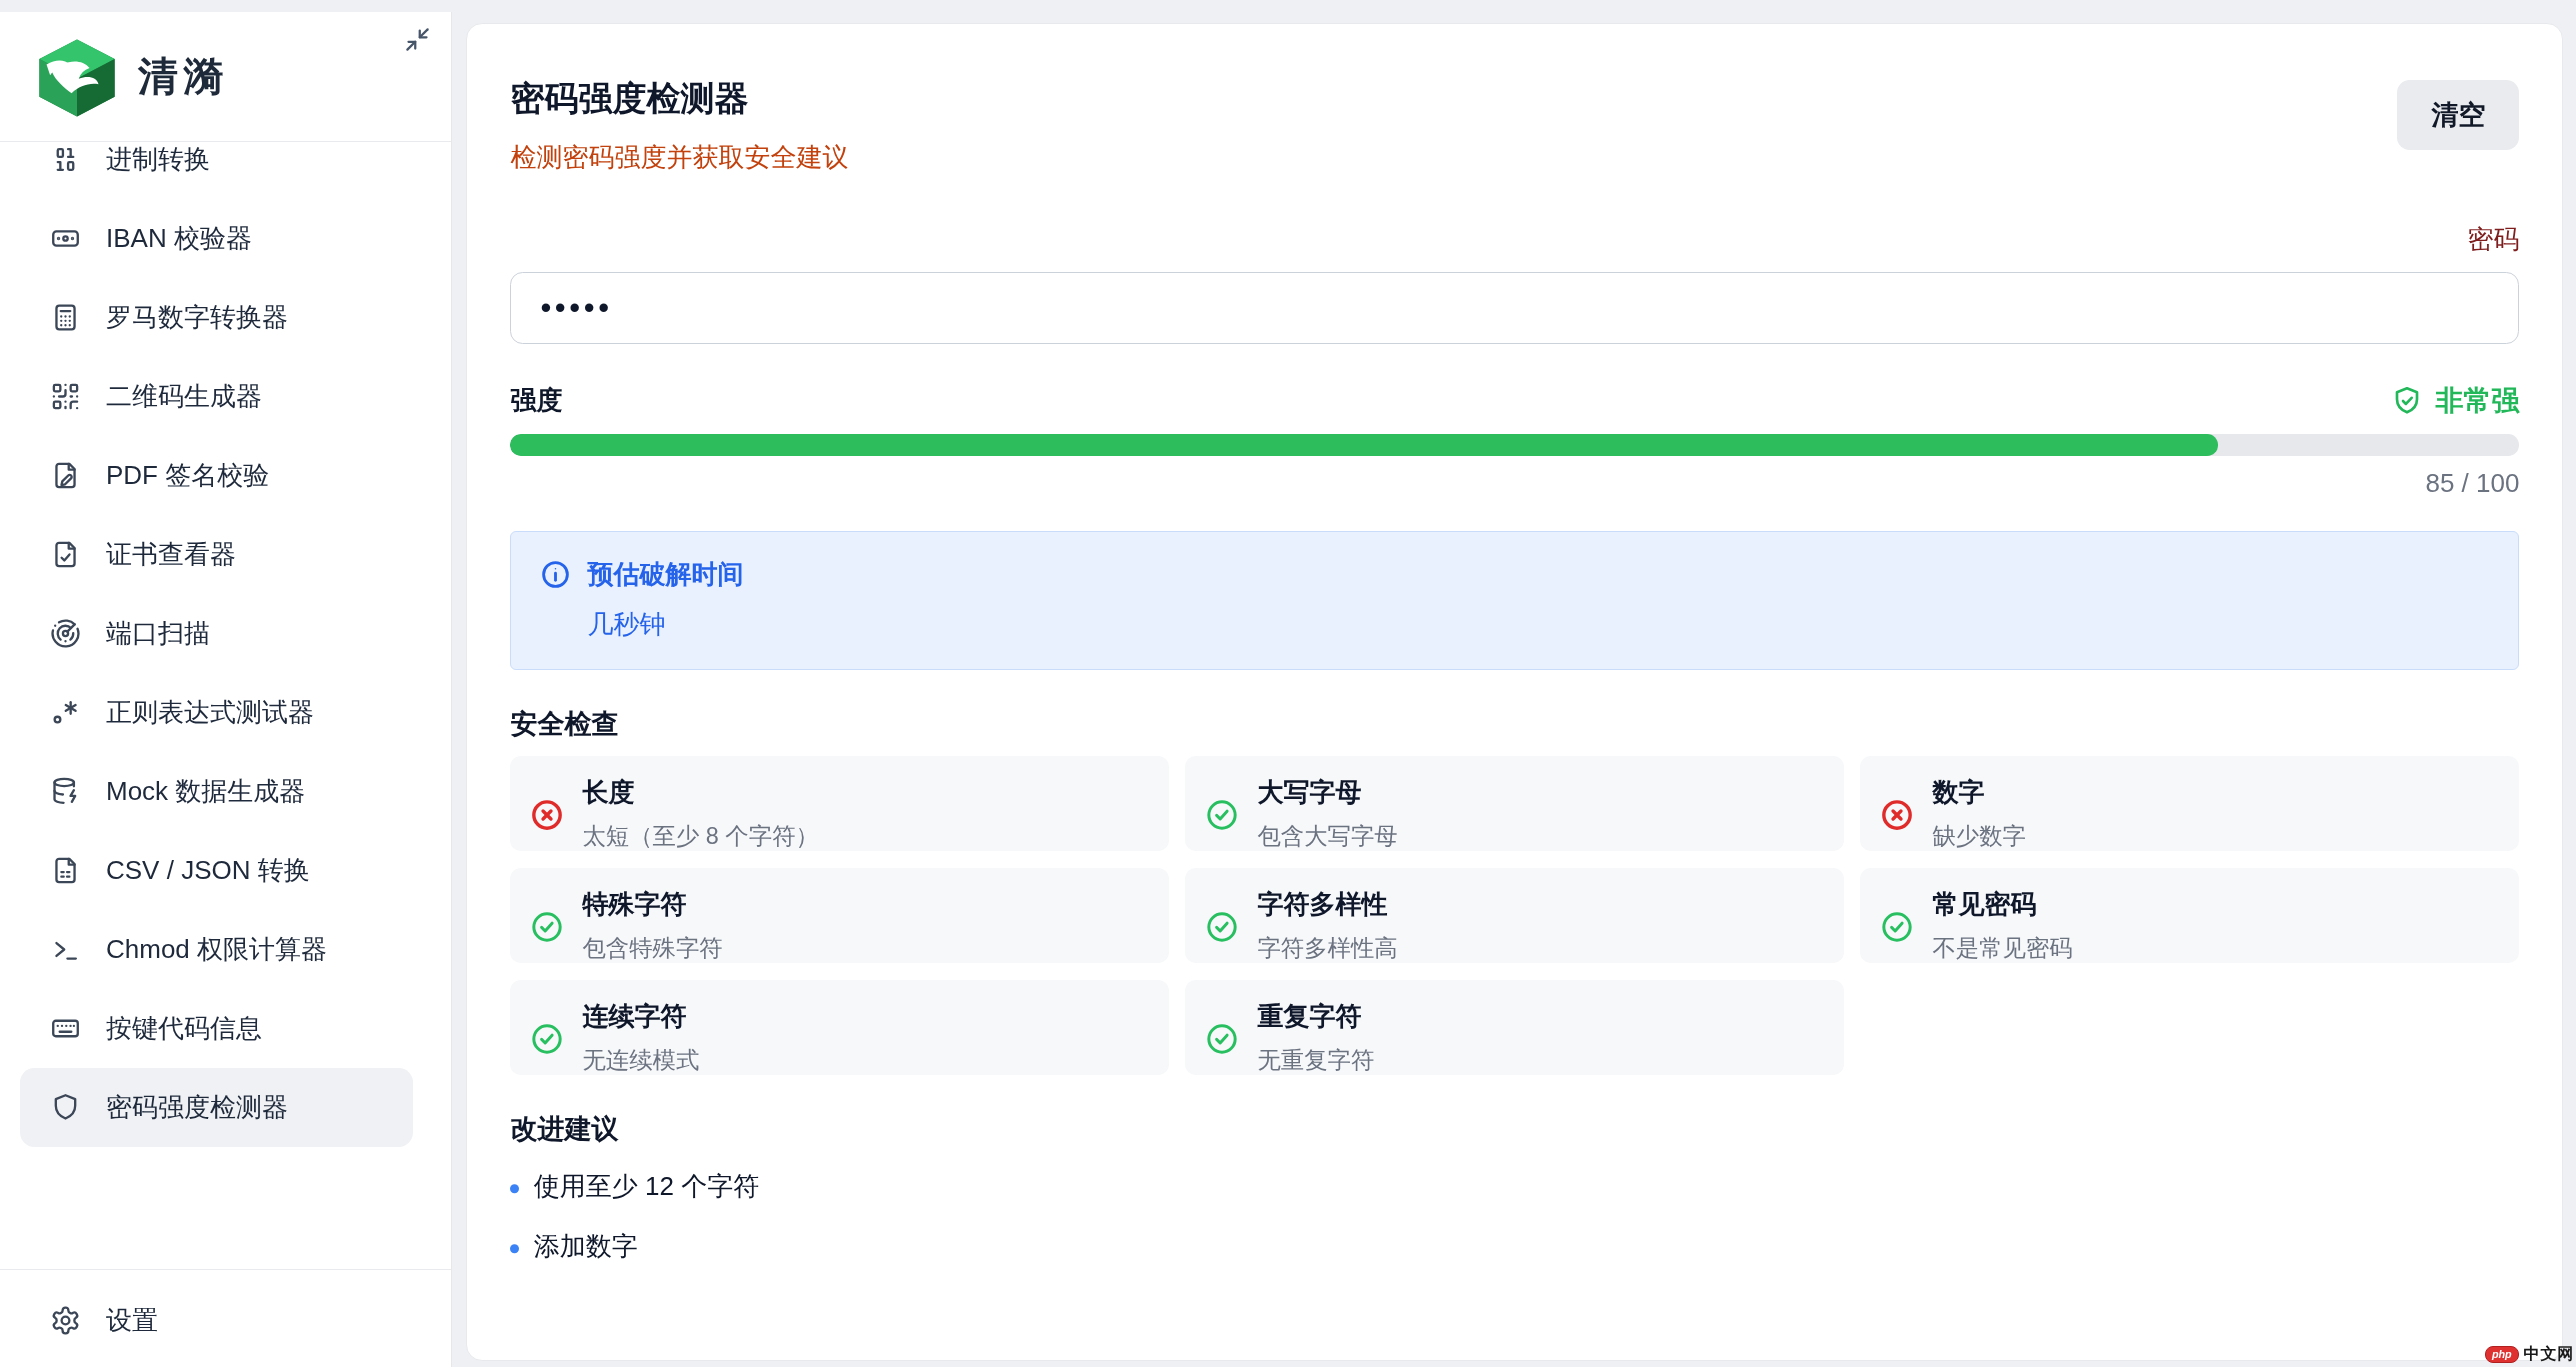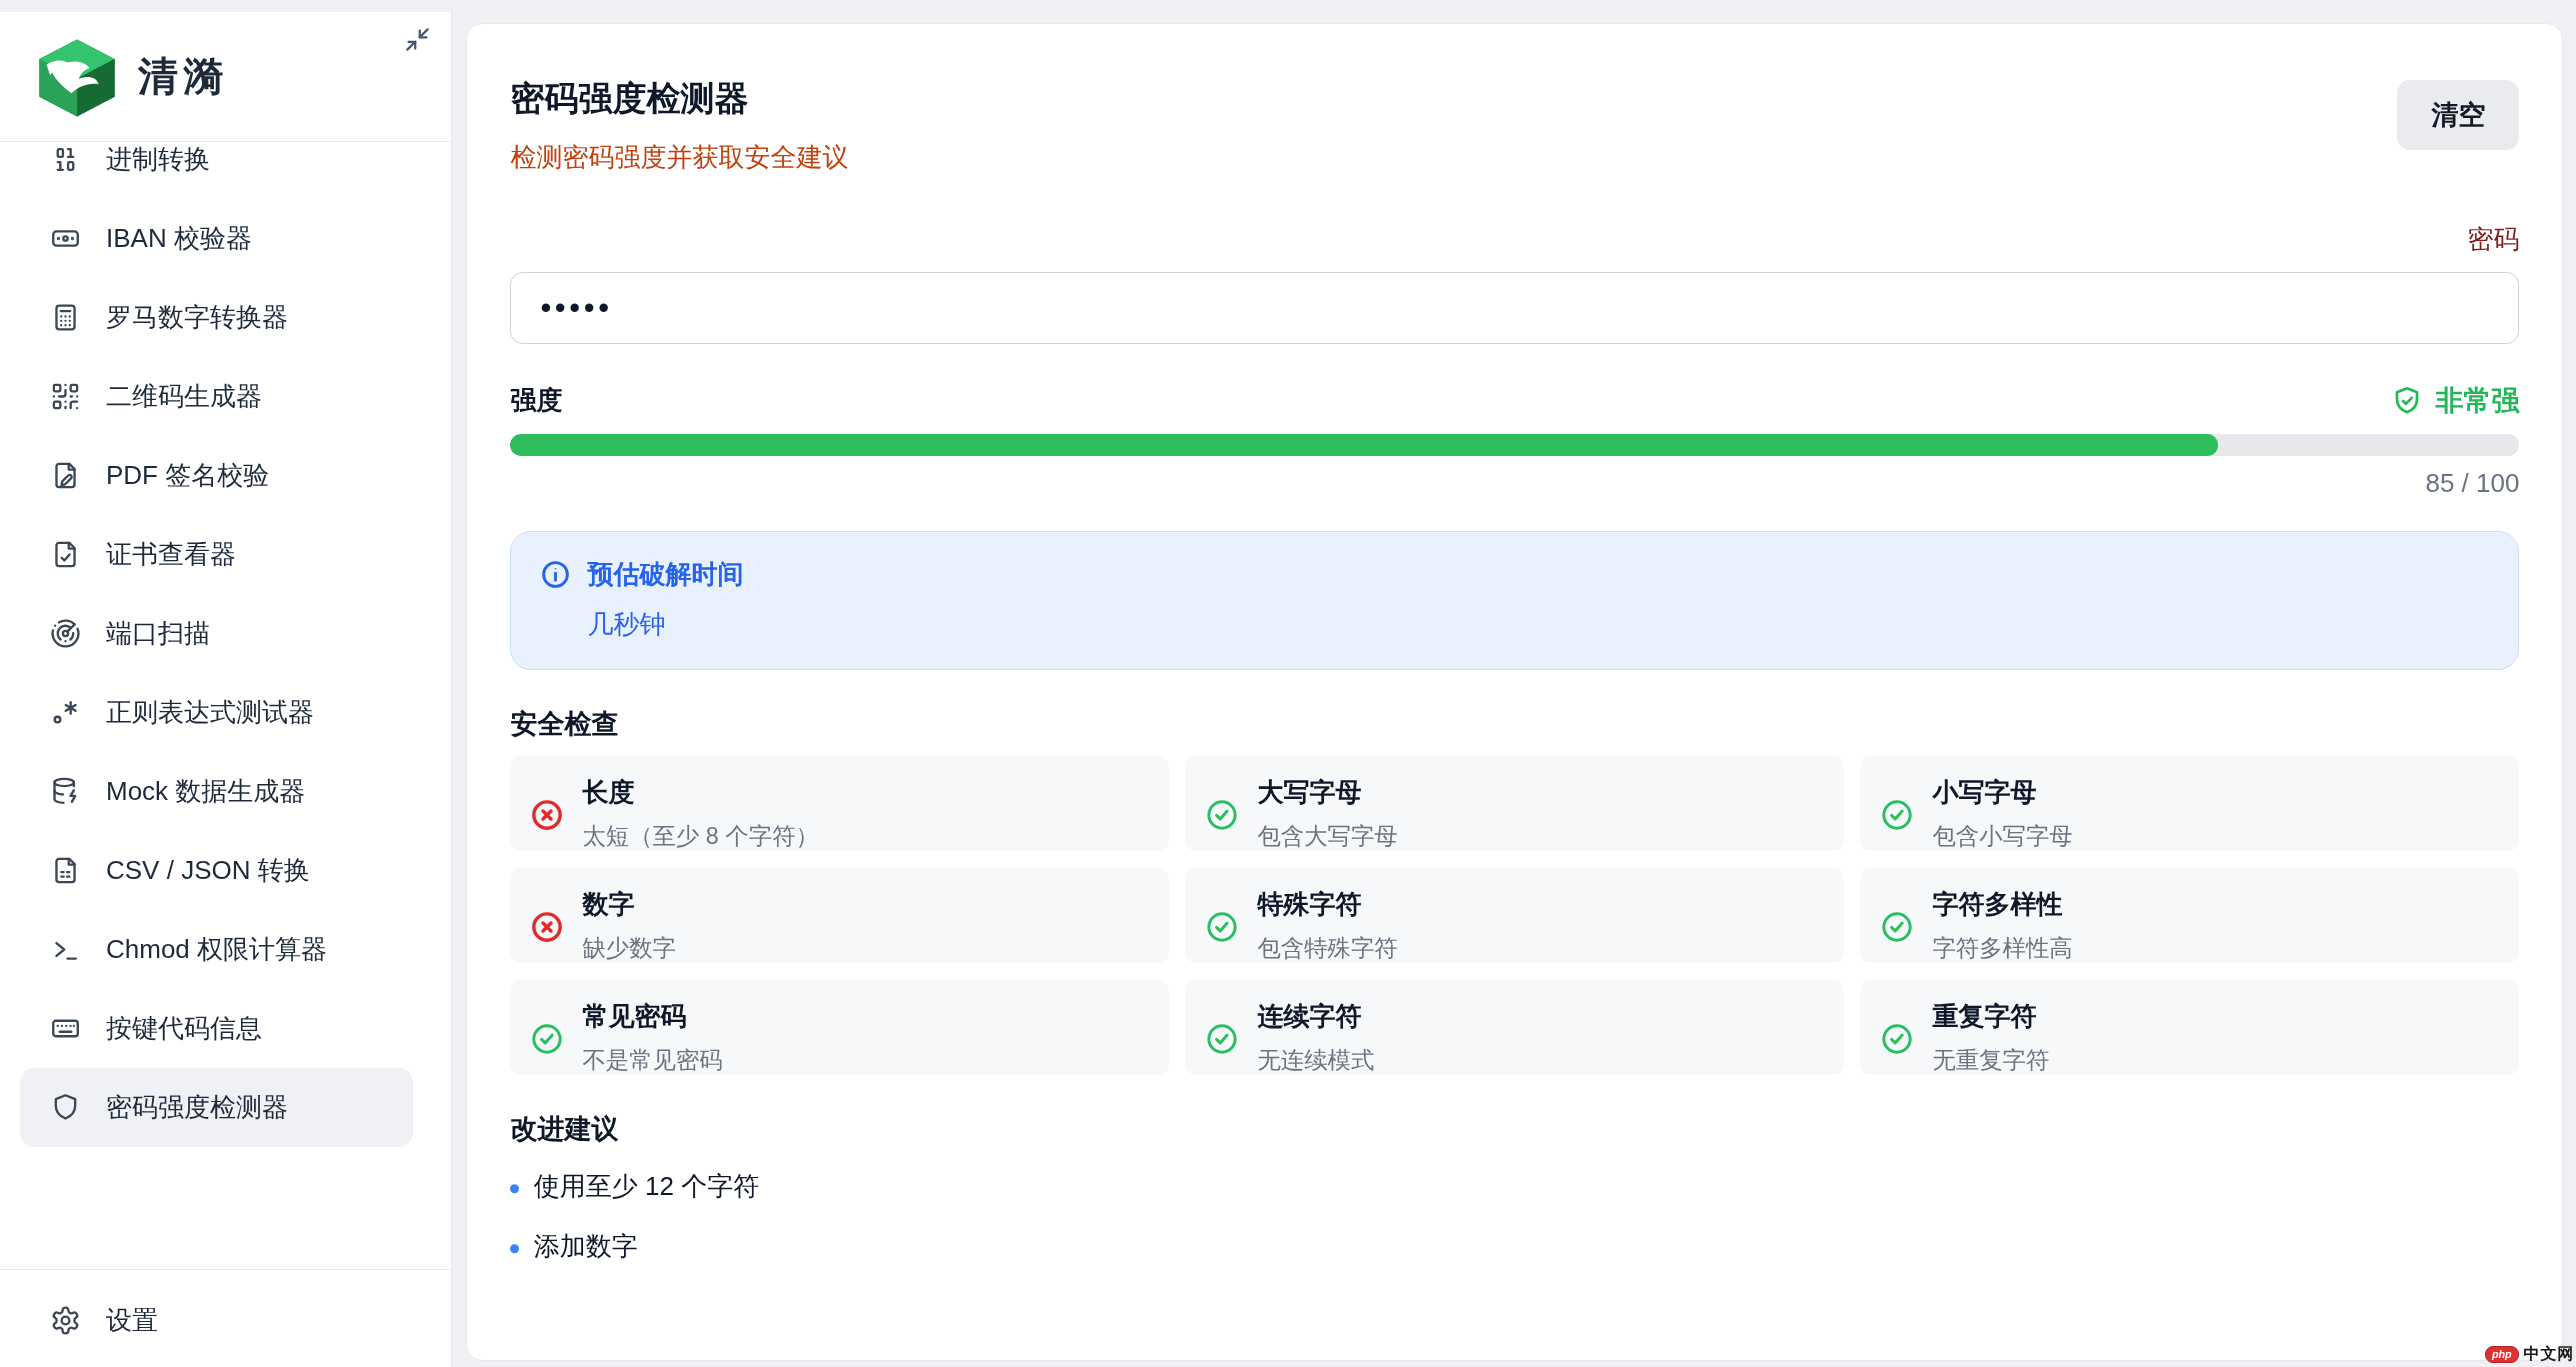--- a/index.html
+++ b/index.html
@@ -71,21 +71,21 @@
   .strength-level .ico svg { width:32px; height:32px; }
   .strength-level-text { font-size:28px; font-weight:700; }
 
   .progress-track {
     margin-top:14.4px; height:21.6px; background:#e6e8ec; border-radius:10.8px; overflow:hidden;
   }
   .progress-fill { height:100%; background:#2dbd5d; border-radius:10.8px; }
   .score-text { margin-top:12.6px; text-align:right; font-size:26px; color:#6b7280; }
 
   .info-box {
-    margin-top:32px; background:#e9f1fe; border:0.9px solid #c9ddfa; border-radius:21px;
+    margin-top:32px; background:#e9f1fe; border:0.9px solid #c9ddfa; border-radius:6px;
     padding:25px 29px 27px 29px;
   }
   .info-title-row { display:flex; align-items:center; gap:16px; color:#2563eb; }
   .info-title-row .ico { width:31px; height:31px; display:flex; }
   .info-title-row .ico svg { width:31px; height:31px; }
   .info-title { font-size:26px; font-weight:600; }
   .info-value { margin-left:47px; margin-top:14.4px; font-size:26px; color:#2563eb; }
 
   .section-title { margin-top:36px; font-size:27px; font-weight:700; color:#0f172a; }
 
@@ -395,32 +395,20 @@
           <div class="check-card">
             <span class="ico pass">
               <svg viewBox="0 0 24 24" fill="none" stroke="currentColor" stroke-width="2.1" stroke-linecap="round" stroke-linejoin="round">
                 <circle cx="12" cy="12" r="9.3"></circle>
                 <path d="m8.2 12.3 2.5 2.5 4.9-5.5"></path>
               </svg>
             </span>
             <div class="check-texts">
               <div class="check-title">大写字母</div>
               <div class="check-desc">包含大写字母</div>
-            </div>
-          </div>
-          <div class="check-card">
-            <span class="ico pass">
-              <svg viewBox="0 0 24 24" fill="none" stroke="currentColor" stroke-width="2.1" stroke-linecap="round" stroke-linejoin="round">
-                <circle cx="12" cy="12" r="9.3"></circle>
-                <path d="m8.2 12.3 2.5 2.5 4.9-5.5"></path>
-              </svg>
-            </span>
-            <div class="check-texts">
-              <div class="check-title">小写字母</div>
-              <div class="check-desc">包含小写字母</div>
             </div>
           </div>
           <div class="check-card">
             <span class="ico fail">
               <svg viewBox="0 0 24 24" fill="none" stroke="currentColor" stroke-width="2.4" stroke-linecap="round">
                 <circle cx="12" cy="12" r="9.3"></circle>
                 <path d="m9.2 9.2 5.6 5.6"></path>
                 <path d="m14.8 9.2-5.6 5.6"></path>
               </svg>
             </span>

